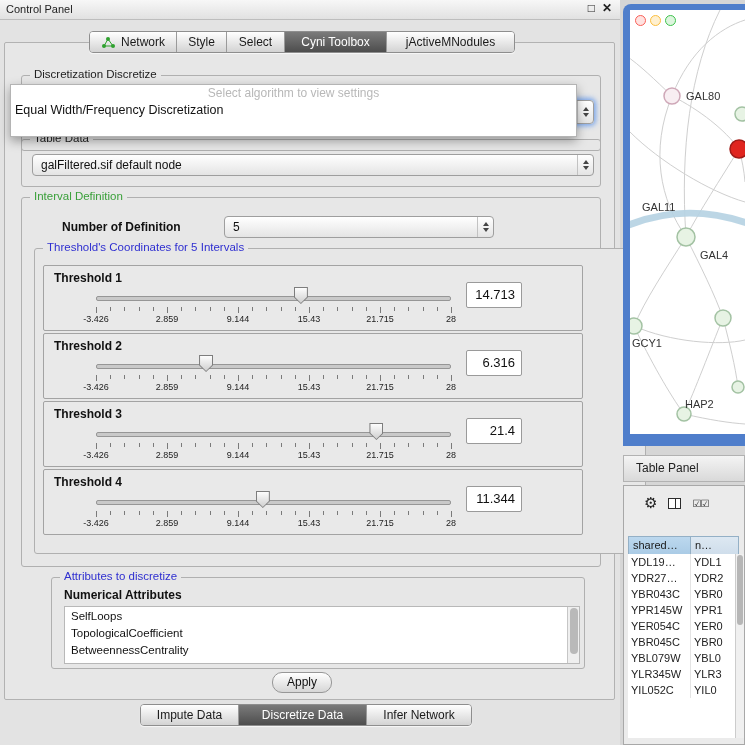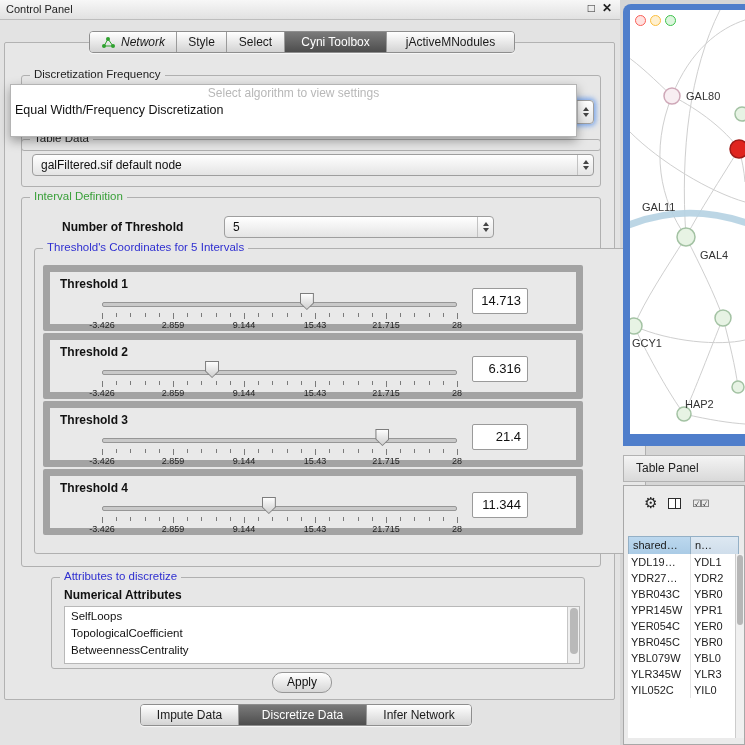--- a/index.html
+++ b/index.html
@@ -45,21 +45,21 @@
   .combo.focused { box-shadow:0 0 5px 2px rgba(96,150,235,.8); }
 
   
   .popup { position:absolute; left:10px; top:84px; width:567px; height:53px; background:#ffffff;
     border:1px solid #b4b4b4; box-shadow:0 4px 10px rgba(0,0,0,.35); z-index:60; }
   .popup .ph { height:17px; line-height:17px; text-align:center; color:#b8b8b8; font-size:12px; }
   .popup .opt { height:17px; line-height:17px; padding-left:4px; font-size:12.5px; color:#111; }
   .popup .opt.bold { font-weight:bold; }
 
   
-  .threshold-row { position:absolute; left:8px; width:540px; height:66px; border:7px solid #a3a3a3;
+  .threshold-row { position:absolute; left:8px; width:540px; height:66px; border:1px solid #a3a3a3;
     background:#e9e9e9; border-radius:2px; }
   .th-label { position:absolute; left:10px; top:5px; font-size:12px; font-weight:bold; color:#111; }
   .slider-track { position:absolute; left:52px; top:30px; width:355px; height:5px; background:#c9c9c9;
     border:1px solid #969696; border-radius:2px; }
   .slider-thumb { position:absolute; top:21px; width:14px; height:17px; z-index:5;
     clip-path:polygon(0 0,100% 0,100% 60%,50% 100%,0 60%); background:#7d7d7d; }
   .slider-thumb .thumb-inner { position:absolute; left:1px; top:1px; right:1px; bottom:1px;
     clip-path:polygon(0 0,100% 0,100% 60%,50% 100%,0 60%); background:linear-gradient(#fdfdfd,#cfcfcf); }
   .slider-ticks { position:absolute; left:0; top:41px; width:100%; height:8px; }
   .tick { position:absolute; top:0; width:1px; height:4px; background:#7a7a7a; }
@@ -123,21 +123,21 @@
 
     <div class="titlebar">
       <span class="title">Control Panel</span>
       <span class="win-icons">
         <span>□</span>
         <span style="font-weight:bold;">✕</span>
       </span>
     </div>
 
     <div class="segbar" style="left:89px; top:31px;">
-      <div class="seg" style="width:86px;font-style:italic;">
+      <div class="seg" style="width:86px;">
         <svg width="15" height="13" viewBox="0 0 15 13">
           <line x1="3" y1="10" x2="7" y2="3" stroke="#2fa12f" stroke-width="1"></line>
           <line x1="7" y1="3" x2="12" y2="10" stroke="#2fa12f" stroke-width="1"></line>
           <line x1="3" y1="10" x2="12" y2="10" stroke="#2fa12f" stroke-width="1"></line>
           <circle cx="3" cy="10" r="2" fill="#2fa12f"></circle>
             <circle cx="7" cy="3" r="2" fill="#2fa12f"></circle>
             <circle cx="12" cy="10" r="2" fill="#2fa12f"></circle>
         </svg>
         <span>Network</span>
       </div>
@@ -151,21 +151,21 @@
         <span>Cyni Toolbox</span>
       </div>
       <div class="seg" style="width:128px;">
         <span>jActiveMNodules</span>
       </div>
     </div>
 
     <div class="content">
 
       <div class="group" style="left:16px; top:32px; width:580px; height:76px;">
-        <span class="group-title">Discretization Frequency</span>
+        <span class="group-title">Discretization Discretize</span>
         <div class="combo focused" style="left:10px; top:24px; width:562px; height:24px;">
           <span class="combo-value"></span>
           <span class="stepper">
               <span class="tri-up"></span>
               <span class="tri-dn"></span>
             </span>
         </div>
       </div>
 
       <div class="group" style="left:16px; top:96px; width:580px; height:48px;">
@@ -175,21 +175,21 @@
           <span class="stepper">
               <span class="tri-up"></span>
               <span class="tri-dn"></span>
             </span>
         </div>
       </div>
 
       <div class="group" style="left:16px; top:154px; width:580px; height:370px;">
         <span class="group-title green">Interval Definition</span>
 
-        <span class="abs" style="left:40px; top:22px; font-size:12px; font-weight:bold; color:#111;">Number of Threshold</span>
+        <span class="abs" style="left:40px; top:22px; font-size:12px; font-weight:bold; color:#111;">Number of Definition</span>
         <div class="combo" style="left:202px; top:18px; width:270px; height:22px;">
           <span class="combo-value">5</span>
           <span class="stepper">
               <span class="tri-up"></span>
               <span class="tri-dn"></span>
             </span>
         </div>
 
         <div class="group" style="left:12px; top:50px; width:612px; height:306px; background:#e7e7e7;">
           <span class="group-title blue">Threshold's Coordinates for 5 Intervals</span>

